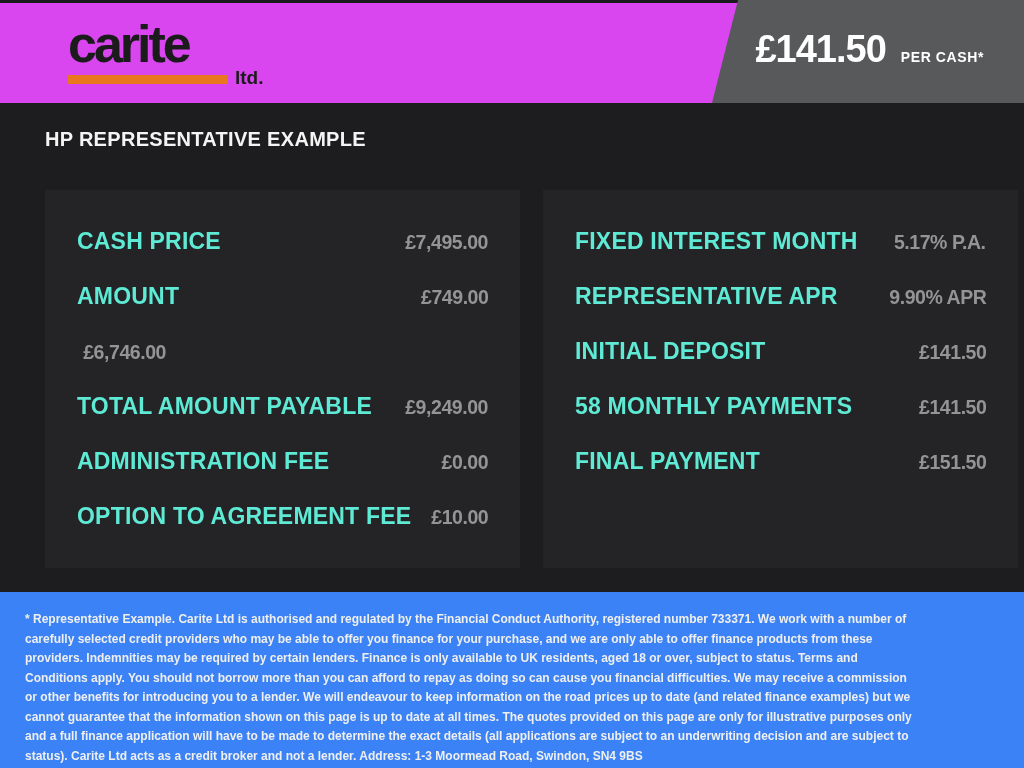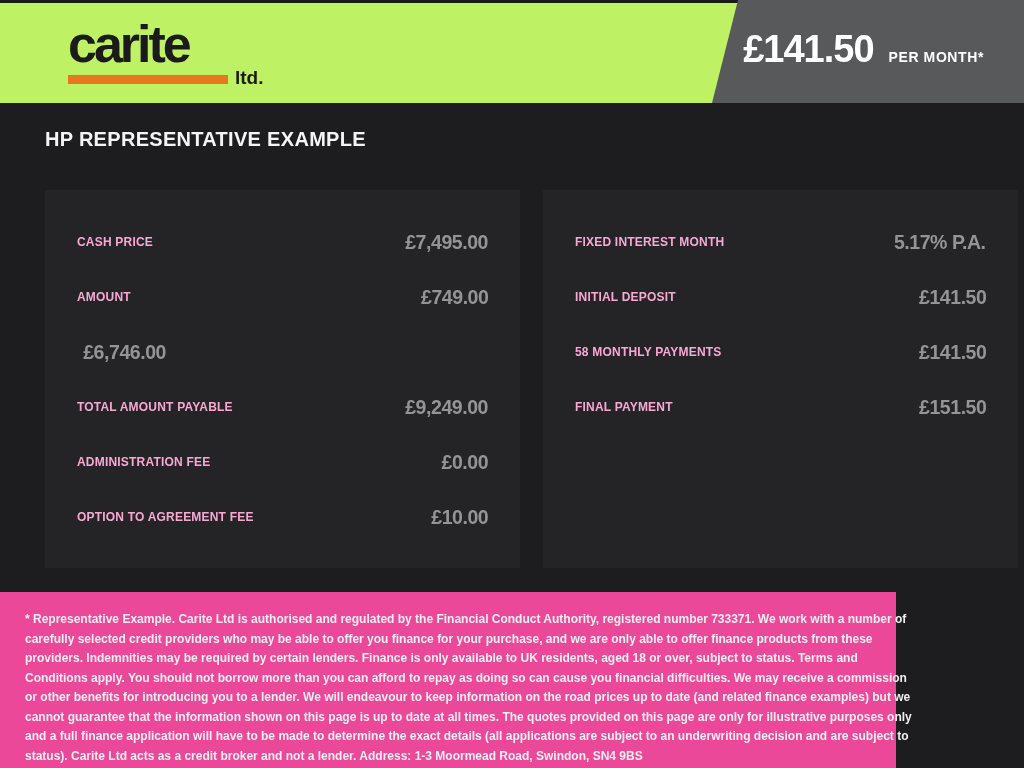--- a/index.html
+++ b/index.html
@@ -12,21 +12,21 @@
 
   
   .top-strip {
     position: absolute; top: 0; left: 0;
     width: 1024px; height: 3px;
     background: #1a1a1c;
   }
   .header {
     position: absolute; top: 3px; left: 0;
     width: 1024px; height: 100px;
-    background: #bef264;
+    background: #d946ef;
   }
   .logo {
     position: absolute; top: 18px; left: 68px;
     width: 210px;
     cursor: pointer;
   }
   .logo-brand {
     font-size: 52px; line-height: 46px;
     font-weight: 800; letter-spacing: -3px;
     color: #1b1b1b;
@@ -85,37 +85,37 @@
     width: 475px; height: 378px;
     background: #242427;
     padding: 24px 32px;
     display: grid;
     grid-template-rows: repeat(6, 1fr);
   }
   .row {
     display: flex; justify-content: space-between; align-items: center;
   }
   .row-label {
-    font-size: 12px; font-weight: 700;
-    color: #f9a8d4; letter-spacing: 0.2px;
+    font-size: 23px; font-weight: 700;
+    color: #5eead4; letter-spacing: 0.2px;
     white-space: nowrap;
   }
   .row-value {
     font-size: 21px; font-weight: 700;
     color: #949496; letter-spacing: -0.5px;
     white-space: nowrap;
     transform: scaleX(0.93);
     transform-origin: right center;
   }
 
   
   .footer {
     position: absolute; top: 592px; left: 0;
-    width: 896px; height: 176px;
-    background: #ec4899;
+    width: 1024px; height: 176px;
+    background: #3b82f6;
   }
   .disclaimer {
     position: absolute; top: 18px; left: 25px;
     width: 888px;
     font-size: 12px; font-weight: 700;
     color: #efefef;
     line-height: 19.5px;
     letter-spacing: 0px;
   }
 </style>
@@ -129,21 +129,21 @@
     <div class="logo-brand">carite</div>
     <div class="logo-row2">
       <div class="logo-bar"></div>
       <div class="logo-suffix">ltd.</div>
     </div>
   </div>
 </div>
 
 <div class="price-banner">
   <span class="price-amount">£141.50</span>
-  <span class="price-period">PER MONTH*</span>
+  <span class="price-period">PER CASH*</span>
 </div>
 
 <div class="main">
   <div class="page-title">HP REPRESENTATIVE EXAMPLE</div>
 
   <div class="panels">
 
     <div class="panel">
       <div class="row">
         <span class="row-label">CASH PRICE</span>
@@ -169,20 +169,24 @@
         <span class="row-value">£10.00</span>
       </div>
     </div>
 
     <div class="panel">
       <div class="row">
         <span class="row-label">FIXED INTEREST MONTH</span>
         <span class="row-value">5.17% P.A.</span>
       </div>
       <div class="row">
+        <span class="row-label">REPRESENTATIVE APR</span>
+        <span class="row-value">9.90% APR</span>
+      </div>
+      <div class="row">
         <span class="row-label">INITIAL DEPOSIT</span>
         <span class="row-value">£141.50</span>
       </div>
       <div class="row">
         <span class="row-label">58 MONTHLY PAYMENTS</span>
         <span class="row-value">£141.50</span>
       </div>
       <div class="row">
         <span class="row-label">FINAL PAYMENT</span>
         <span class="row-value">£151.50</span>

